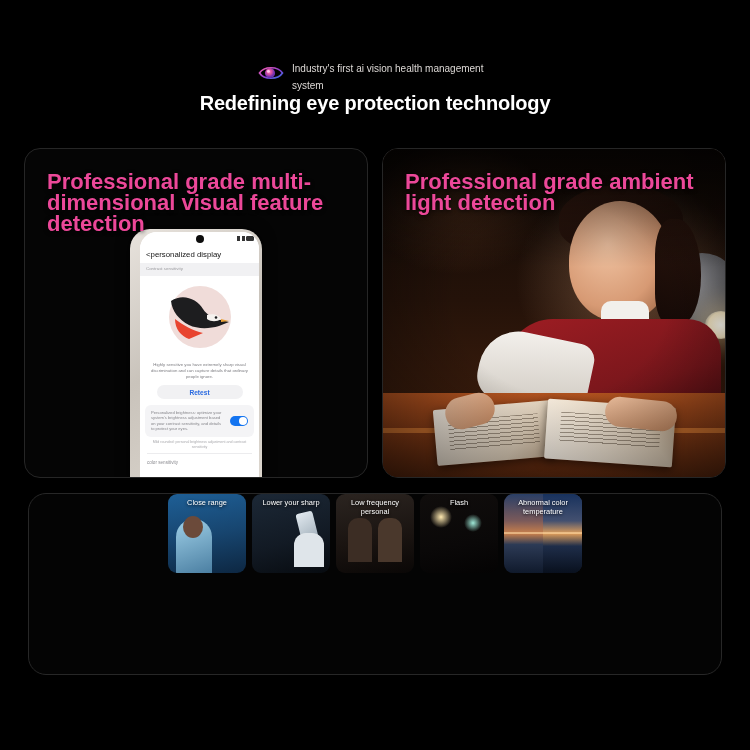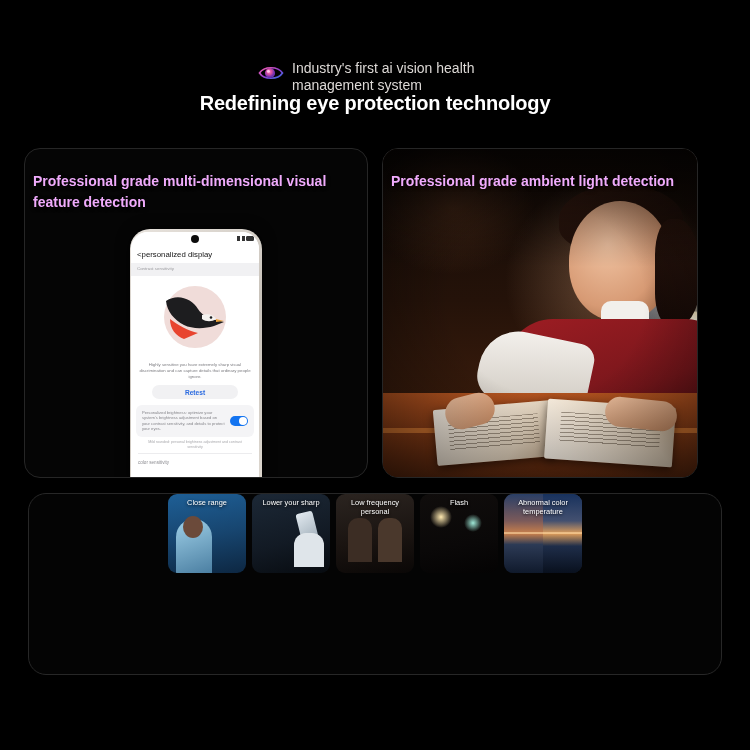--- a/index.html
+++ b/index.html
@@ -11,48 +11,48 @@
   }
   .page { position:relative; width:750px; height:750px; background:#000; }
 
   
   .eyebrow {
     position:absolute; left:0; top:60px; width:750px;
     display:flex; justify-content:center; align-items:flex-start; gap:8px;
   }
   .eye-icon { width:26px; height:20px; margin-top:3px; flex:0 0 auto; }
   .eyebrow-text {
-    color:#ddd9d6; font-size:14px; line-height:17px;
+    color:#ddd9d6; font-size:10px; line-height:17px;
     font-weight:400; max-width:200px;
   }
   .headline {
     position:absolute; left:0; top:92px; width:750px; text-align:center;
     color:#ffffff; font-size:20px; font-weight:700; letter-spacing:-0.2px;
   }
 
   
   .cards-row { position:absolute; left:24px; top:148px; width:702px; height:330px; display:flex; gap:14px; }
   .feature-card {
     position:relative; border-radius:16px; overflow:hidden;
     border:1px solid #262626; background:#050505;
   }
   .card-left  { width:344px; height:330px; }
-  .card-right { width:316px; height:330px; }
+  .card-right { width:344px; height:330px; }
   .card-title {
-    position:absolute; left:8px; top:22px; z-index:6;
-    color:#f0abfc; font-size:14px; font-weight:700; line-height:21px;
+    position:absolute; left:22px; top:22px; z-index:6;
+    color:#ec4899; font-size:22px; font-weight:700; line-height:21px;
     text-shadow:0 1px 4px rgba(0,0,0,.85);
   }
 
   
   .phone {
     position:absolute; left:50%; transform:translateX(-50%);
     top:80px; width:132px; height:258px;
     background:linear-gradient(145deg,#e8e3dd 0%,#c9c3bb 45%,#ddd7cf 100%);
-    border-radius:20px 20px 6px 6px; padding:3px 3px 0 1px;
+    border-radius:20px 20px 6px 6px; padding:3px 3px 0 10px;
     box-shadow:0 0 14px rgba(0,0,0,.7);
   }
   .phone-screen {
     width:100%; height:100%; background:#fff;
     border-radius:17px 17px 4px 4px; overflow:hidden; position:relative;
   }
   .status-bar { height:13px; background:#fff; position:relative; }
   .notch {
     position:absolute; left:50%; transform:translateX(-50%); top:3px;
     width:8px; height:8px; border-radius:50%; background:#0c0c0c;

